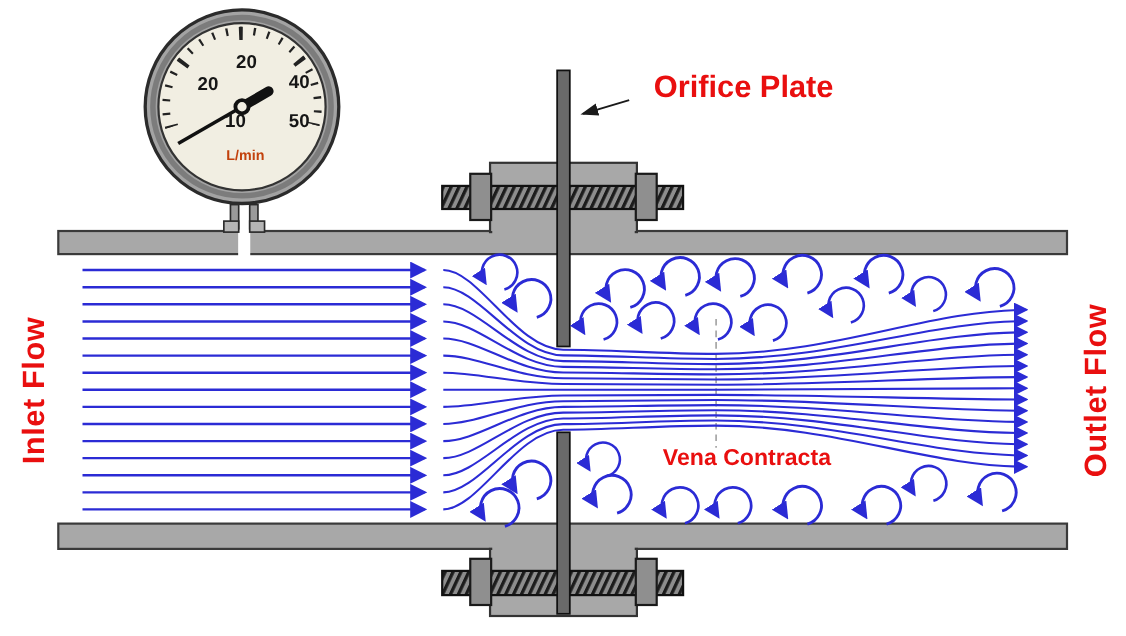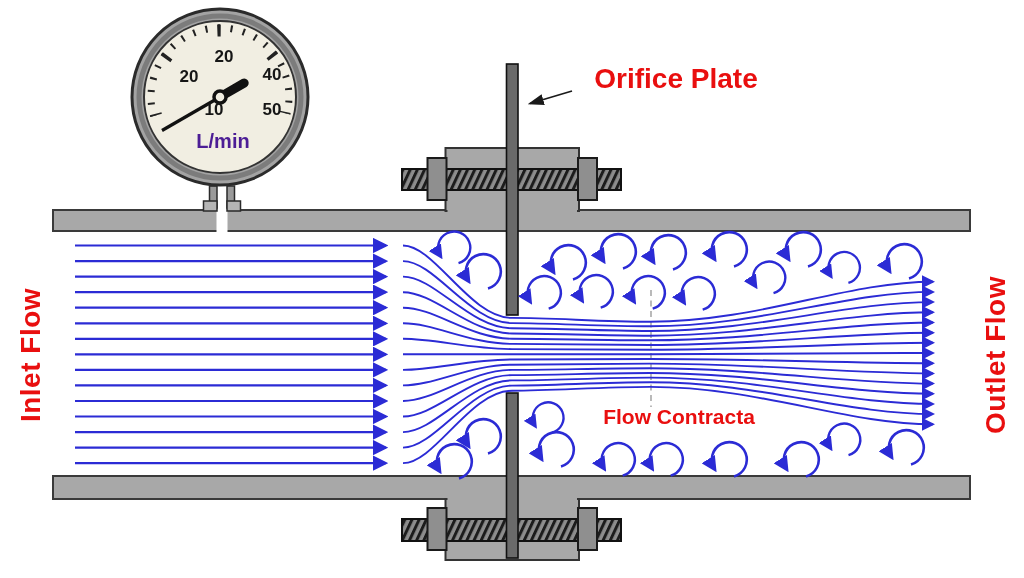--- a/index.html
+++ b/index.html
@@ -7,21 +7,21 @@
          font-family:"Liberation Sans","DejaVu Sans",sans-serif;}
   .stage svg{position:absolute;left:0;top:0;}
   .overlay{position:absolute;inset:0;pointer-events:none;}
   .lbl{position:absolute;transform:translate(-50%,-50%);white-space:nowrap;font-weight:bold;}
   .red{color:#e90f0f;}
   .side{font-size:28px;letter-spacing:.5px;}
   .rot{transform:translate(-50%,-50%) rotate(-90deg);}
   .orifice-lbl{font-size:28px;}
   .vena-lbl{font-size:21px;}
   .gnum{font-size:17px;color:#161616;}
-  .gunit{font-size:20px;color:#4c1d95;}
+  .gunit{font-size:13px;color:#c2410c;}
 </style>
 </head>
 <body>
 
 <div class="stage">
 
 <svg width="1024" height="578" viewBox="0 0 1024 578">
   <defs>
     <marker id="fa" viewBox="0 0 10 10" refX="8.5" refY="5" markerWidth="7" markerHeight="7" orient="auto">
       <path d="M0,0 L10,5 L0,10 z" fill="#2b2bd5"></path>
@@ -154,21 +154,21 @@
     </g>
   </g>
 
   <line x1="572" y1="91" x2="530" y2="103.5" stroke="#1a1a1a" stroke-width="1.8" marker-end="url(#ka)"></line>
 </svg>
 
 <div class="overlay">
   <span class="lbl rot side red" style="left:31px;top:355px;">Inlet Flow</span>
   <span class="lbl rot side red" style="left:996px;top:355px;">Outlet Flow</span>
   <span class="lbl orifice-lbl red" style="left:676px;top:79px;">Orifice Plate</span>
-  <span class="lbl vena-lbl red" style="left:679px;top:417px;">Flow Contracta</span>
+  <span class="lbl vena-lbl red" style="left:679px;top:417px;">Vena Contracta</span>
   <span class="lbl gunit" style="left:223px;top:141px;">L/min</span>
   <span class="lbl gnum" style="left:176px;top:110px;margin-left:38px;">10</span>
   <span class="lbl gnum" style="left:189px;top:77px;text-align:right;">20</span>
   <span class="lbl gnum" style="left:224px;top:57px;">20</span>
   <span class="lbl gnum" style="left:272px;top:75px;">40</span>
   <span class="lbl gnum" style="left:272px;top:110px;text-align:center;">50</span>
 </div>
 
 </div>
 

